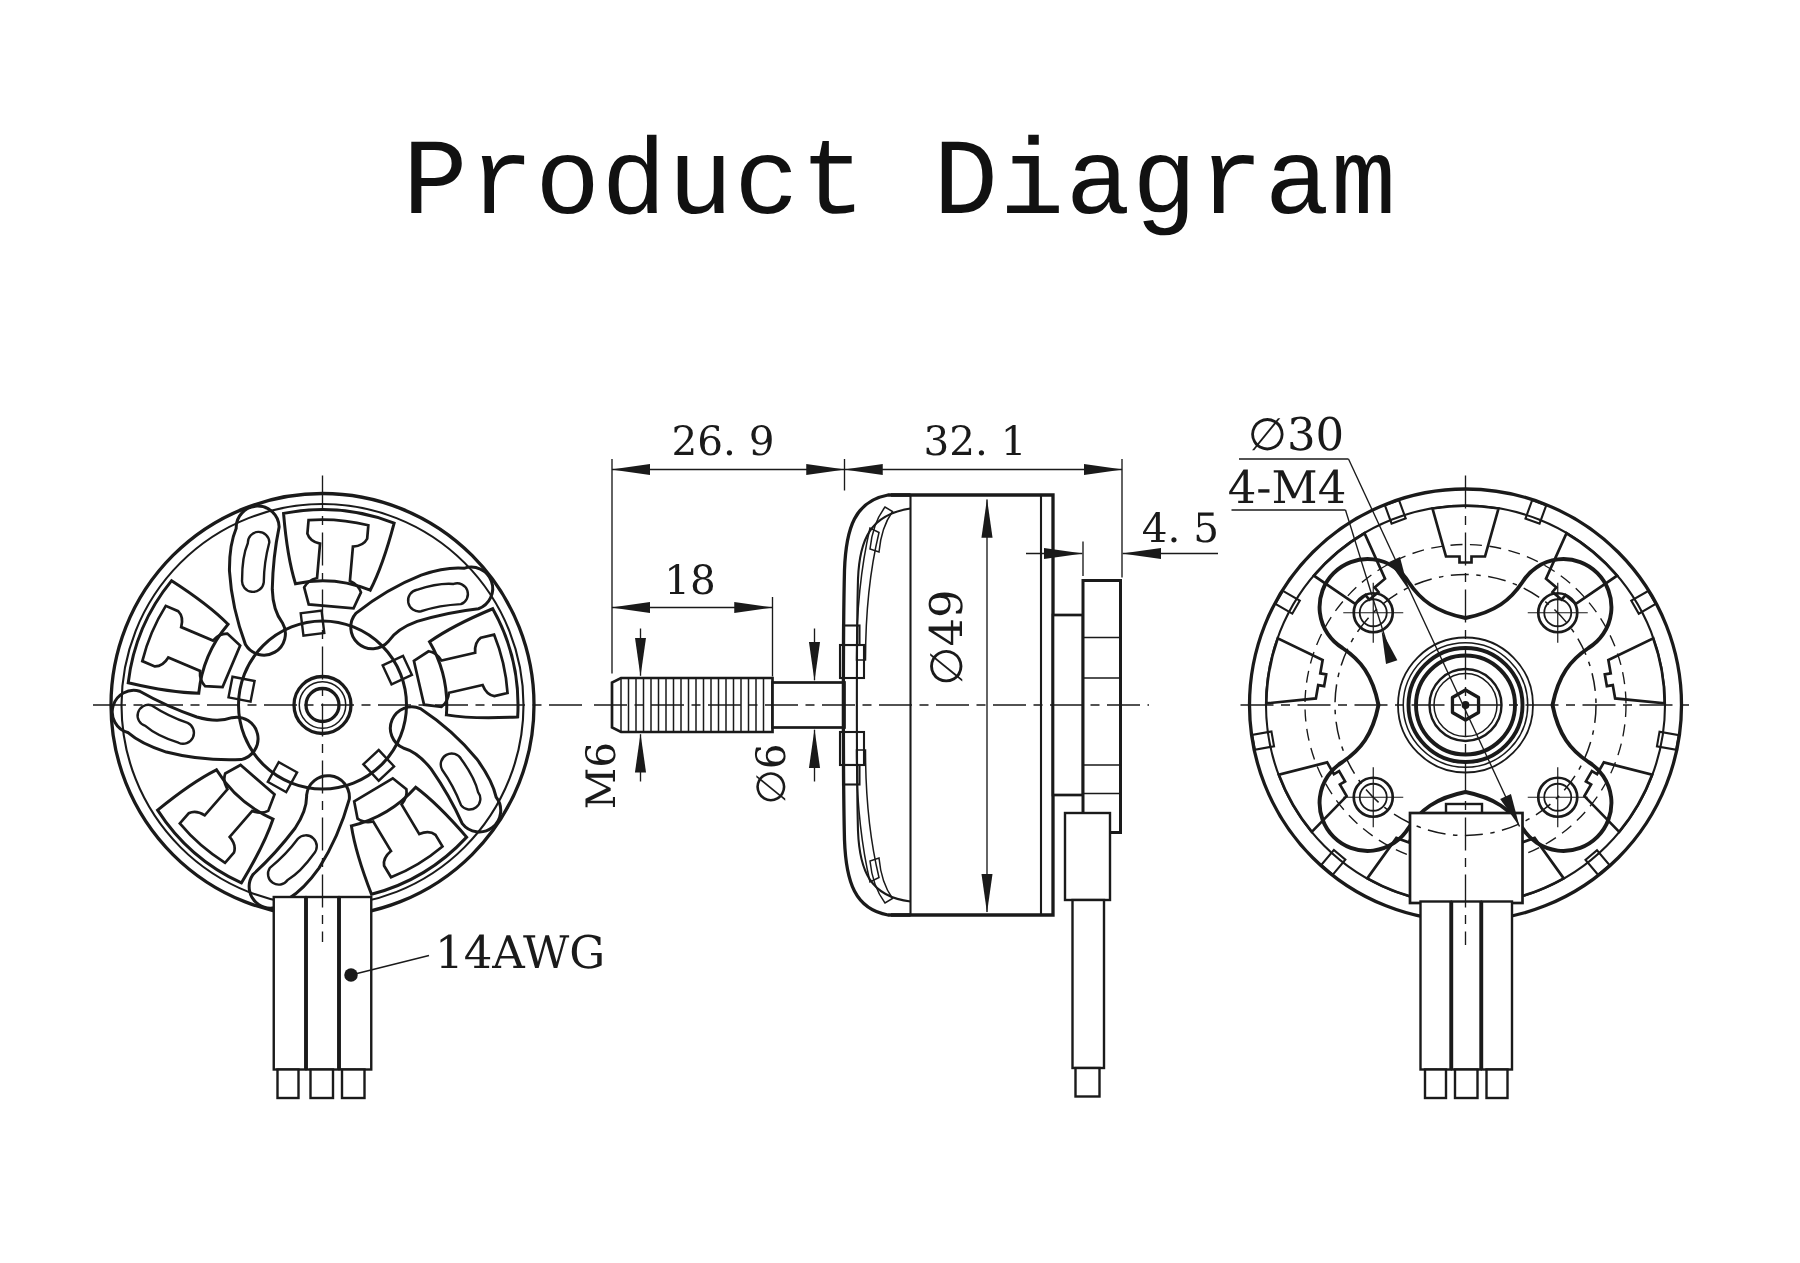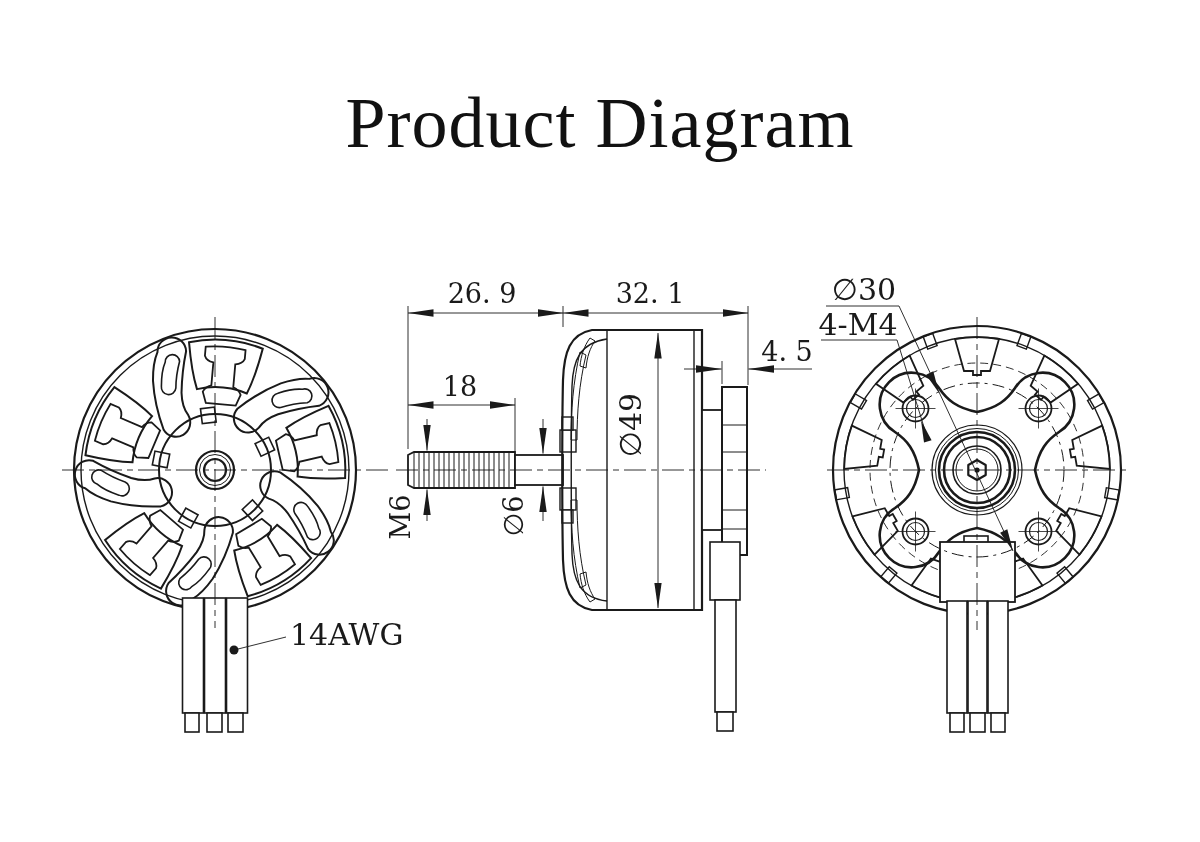--- a/index.html
+++ b/index.html
@@ -1,18 +1,18 @@
 <!DOCTYPE html>
 <html><head>
 <meta charset="utf-8">
 <style>
   html,body{margin:0;padding:0;background:#fff;}
   body{width:1200px;height:842px;position:relative;overflow:hidden;}
   .title{position:absolute;top:82px;left:0;width:100%;text-align:center;margin:0;
-         font-family:Liberation Serif, serif;font-weight:500;
+         font-family:Liberation Mono, monospace;font-weight:500;
          font-size:72px;color:#111;letter-spacing:1px;}
   svg{position:absolute;left:0;top:0;}
   .ln{stroke:#1a1a1a;fill:none;stroke-linecap:butt;}
   .w08{stroke-width:.8}.w09{stroke-width:.9}.w1{stroke-width:1}.w12{stroke-width:1.2}
   .w14{stroke-width:1.4}.w16{stroke-width:1.6}.w18{stroke-width:1.8}.w2{stroke-width:2}
   .w22{stroke-width:2.2}.w26{stroke-width:2.6}
   .wh{fill:#ffffff;}
   .blk{fill:#1a1a1a;stroke:none;}
   .cl{stroke-dasharray:22 5 6 5;}
   .dashA{stroke-dasharray:12 5 3 5;}

